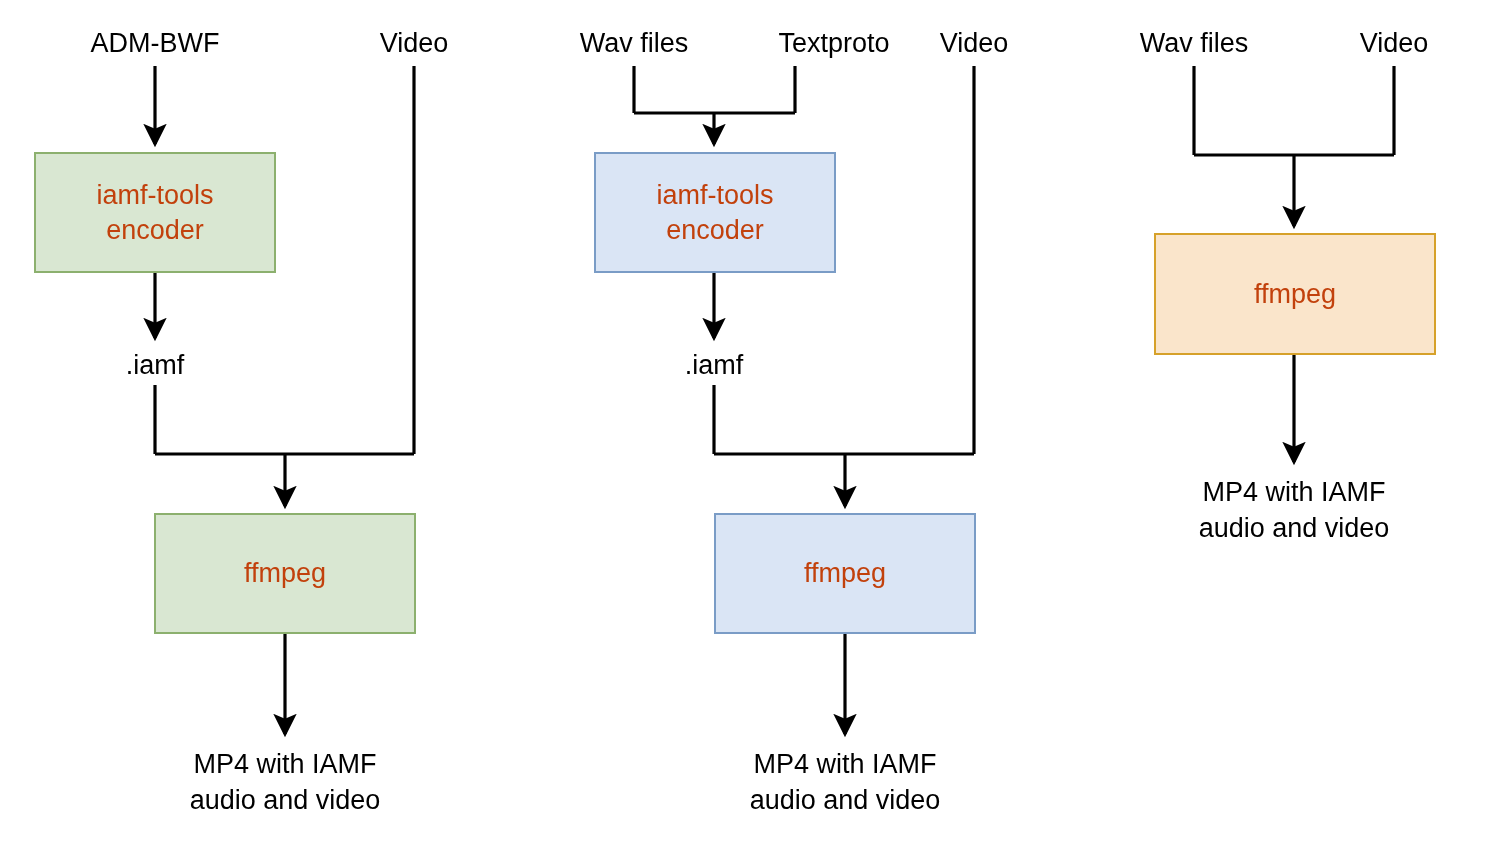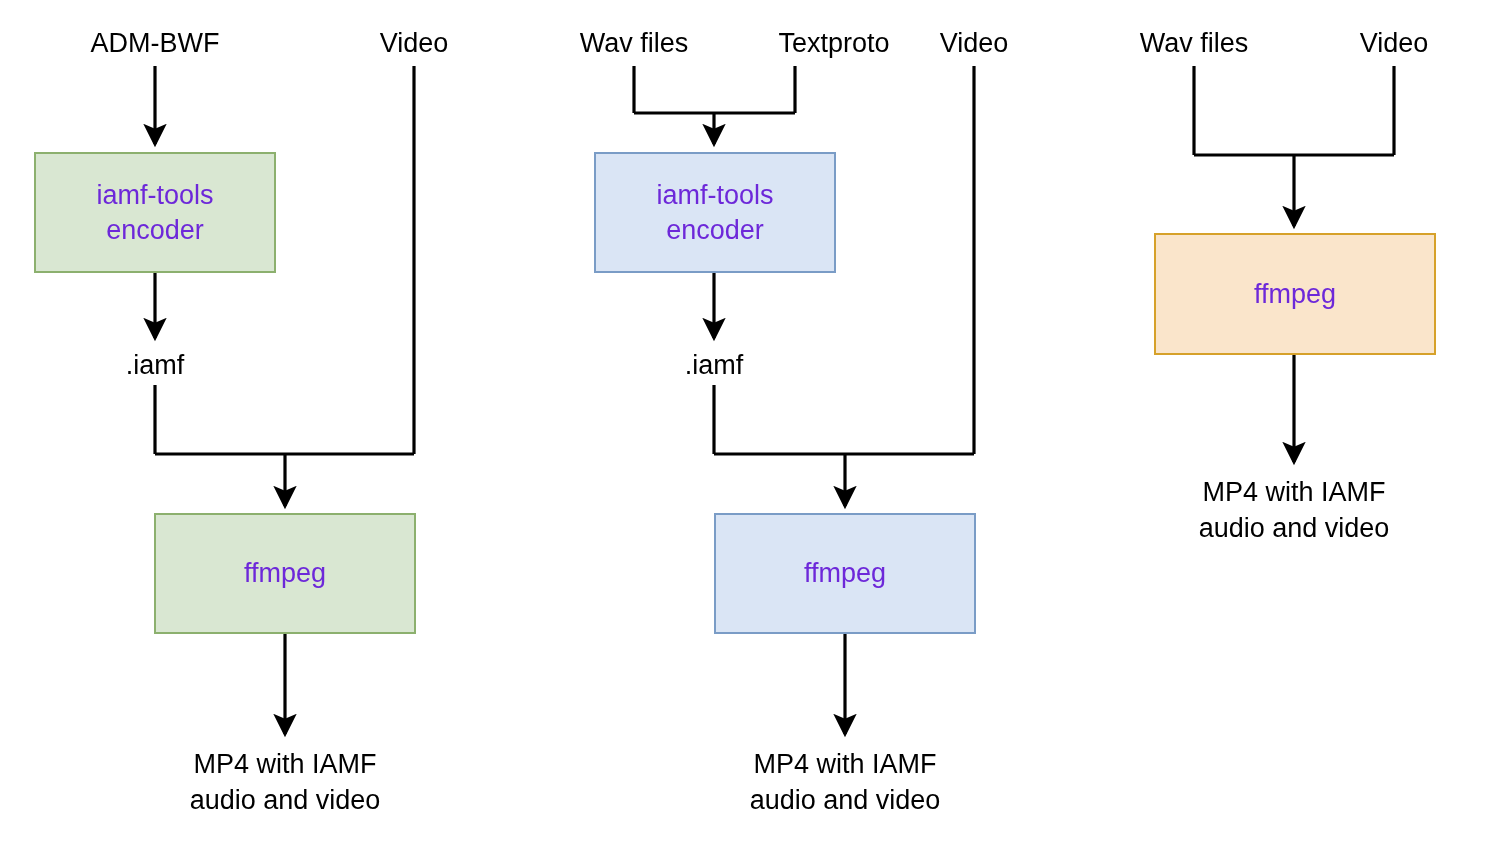--- a/index.html
+++ b/index.html
@@ -28,21 +28,21 @@
   }
   .node {
     position: absolute;
     box-sizing: border-box;
     display: flex;
     align-items: center;
     justify-content: center;
     text-align: center;
     font-size: 27px;
     line-height: 1.28;
-    color: #6d28d9;
+    color: #c2410c;
     border-style: solid;
     border-width: 2px;
     white-space: pre-line;
   }
   .label {
     position: absolute;
     text-align: center;
     font-size: 27px;
     line-height: 1.32;
     color: #000000;

